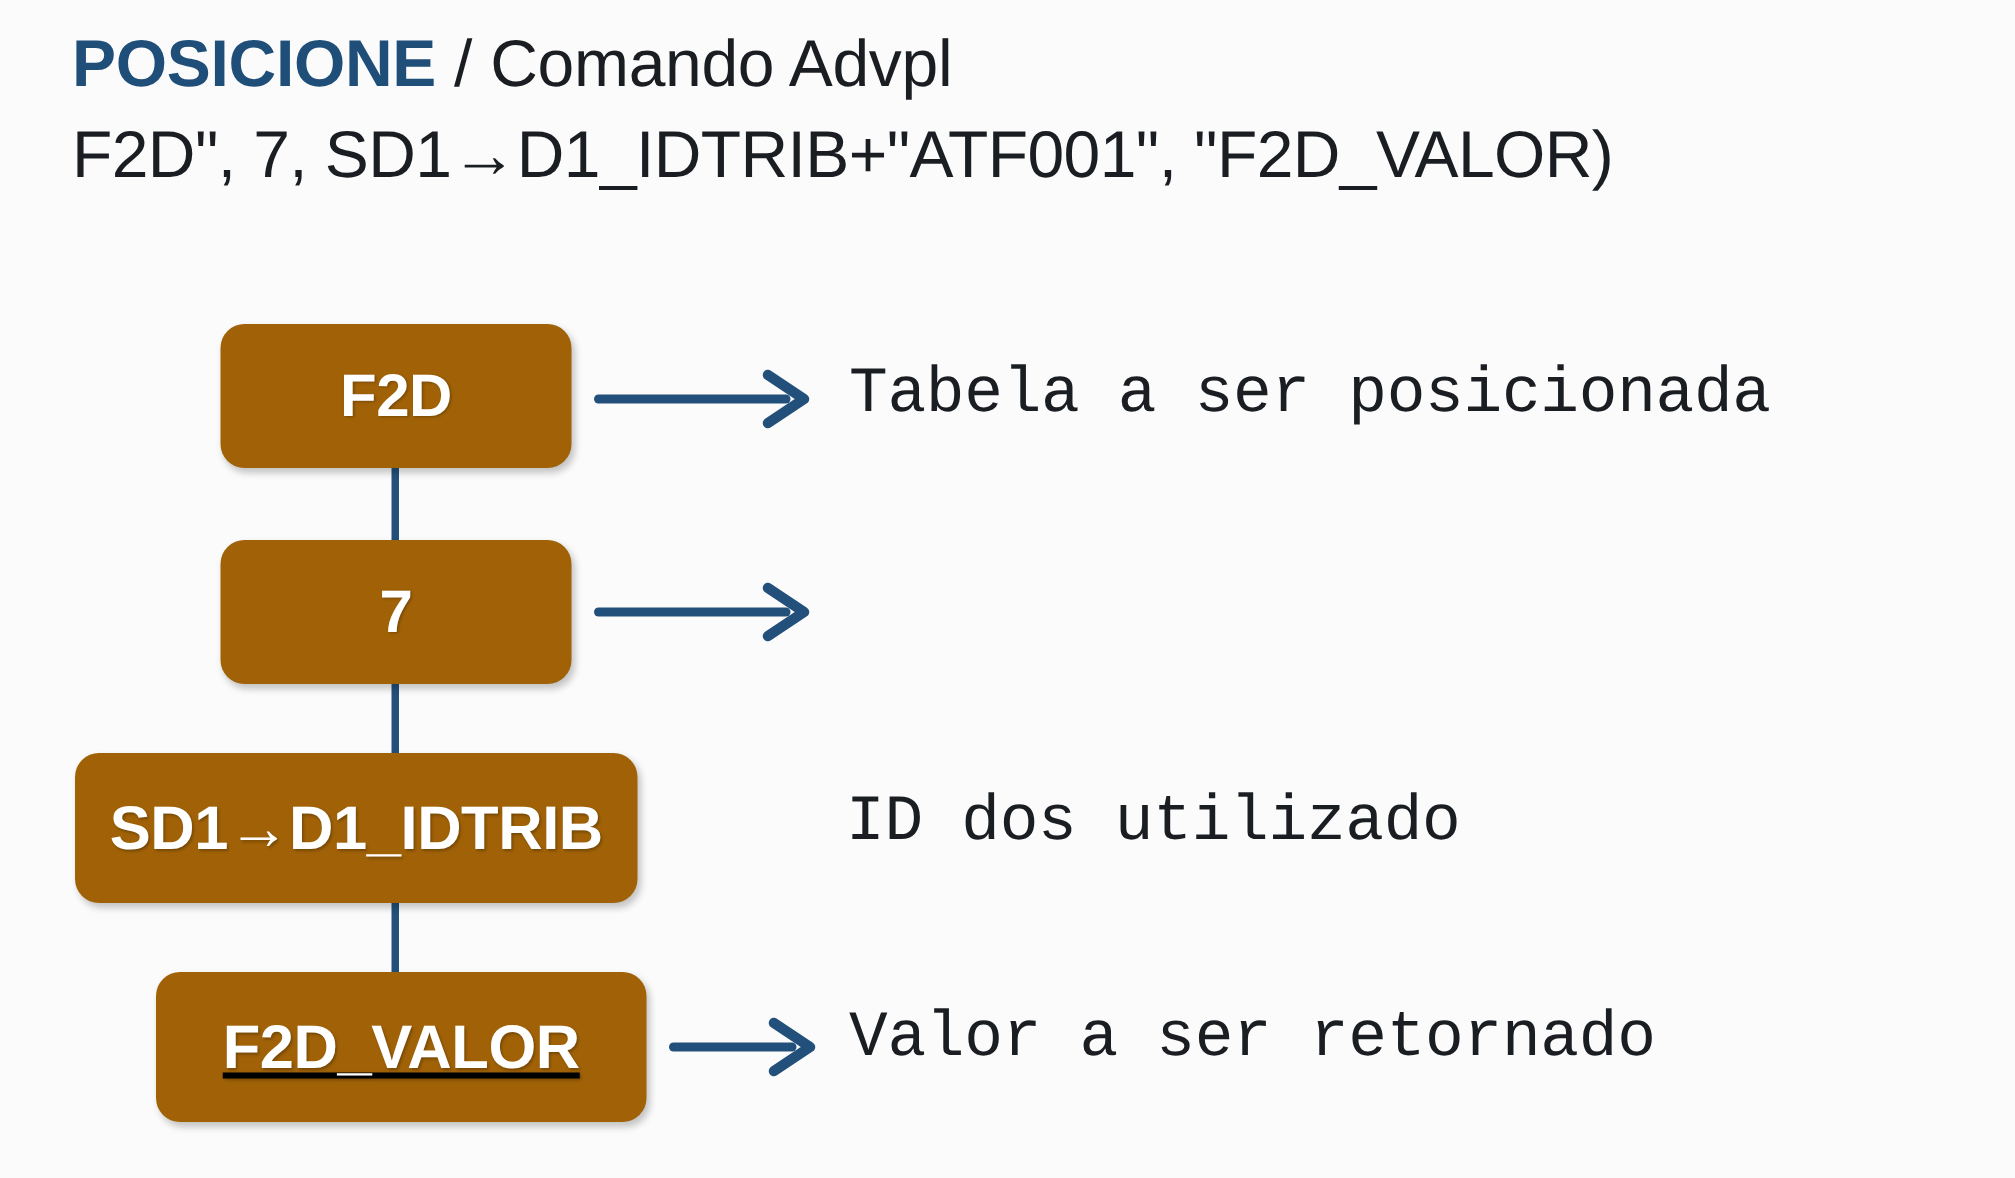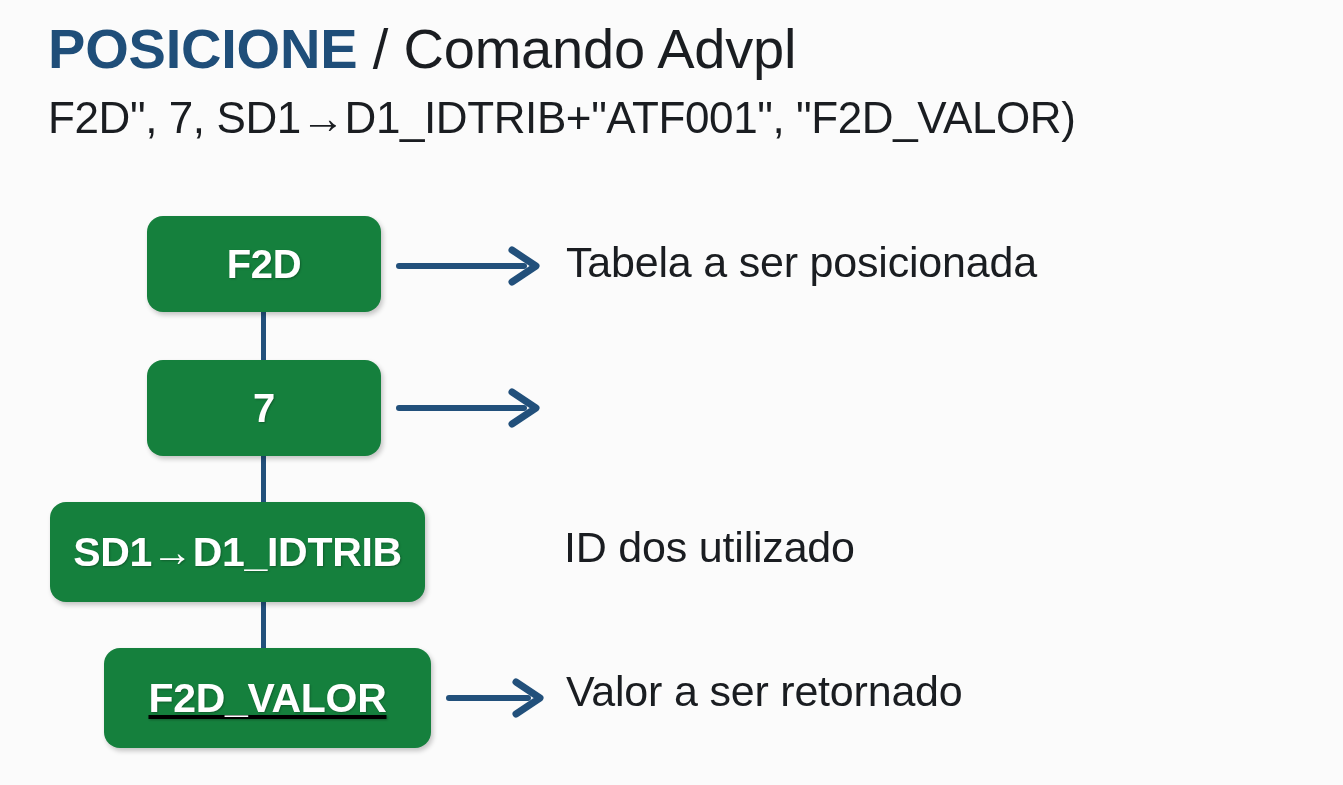--- a/index.html
+++ b/index.html
@@ -18,21 +18,21 @@
   }
 
   
   #heading {
     position: absolute;
     left: 48px;
     top: 18px;
     width: 1270px;
   }
   .title-line {
-    font-size: 56px;
+    font-size: 44px;
     line-height: 1.12;
     color: #1a1d21;
     letter-spacing: -0.2px;
     white-space: nowrap;
   }
   .title-strong {
     font-weight: bold;
     color: #1f4e79;
   }
   .title-sep {
@@ -53,21 +53,21 @@
     position: absolute;
     left: 0;
     top: 0;
     width: 1343px;
     height: 785px;
     pointer-events: none;
   }
 
   .node {
     position: absolute;
-    background: #15803d;
+    background: #a16207;
     border-radius: 16px;
     box-shadow: 2px 3px 5px rgba(0,0,0,0.22);
     display: flex;
     align-items: center;
     justify-content: center;
     pointer-events: auto;
     z-index: 3;
   }
   .node-label {
     color: #ffffff;
@@ -109,20 +109,21 @@
   #arrow-4 { left: 446px; top: 676px; }
 
   
   .desc {
     position: absolute;
     font-size: 43px;
     color: #1a1d21;
     letter-spacing: -0.2px;
     white-space: nowrap;
     line-height: 1;
+    font-family: Liberation Mono, monospace;
   }
   #desc-1 { left: 566px; top: 241px; }
   #desc-2 { left: 562px; top: 383px; }
   #desc-3 { left: 564px; top: 526px; }
   #desc-4 { left: 566px; top: 670px; }
 </style>
 </head>
 <body>
 
 <div id="heading">

